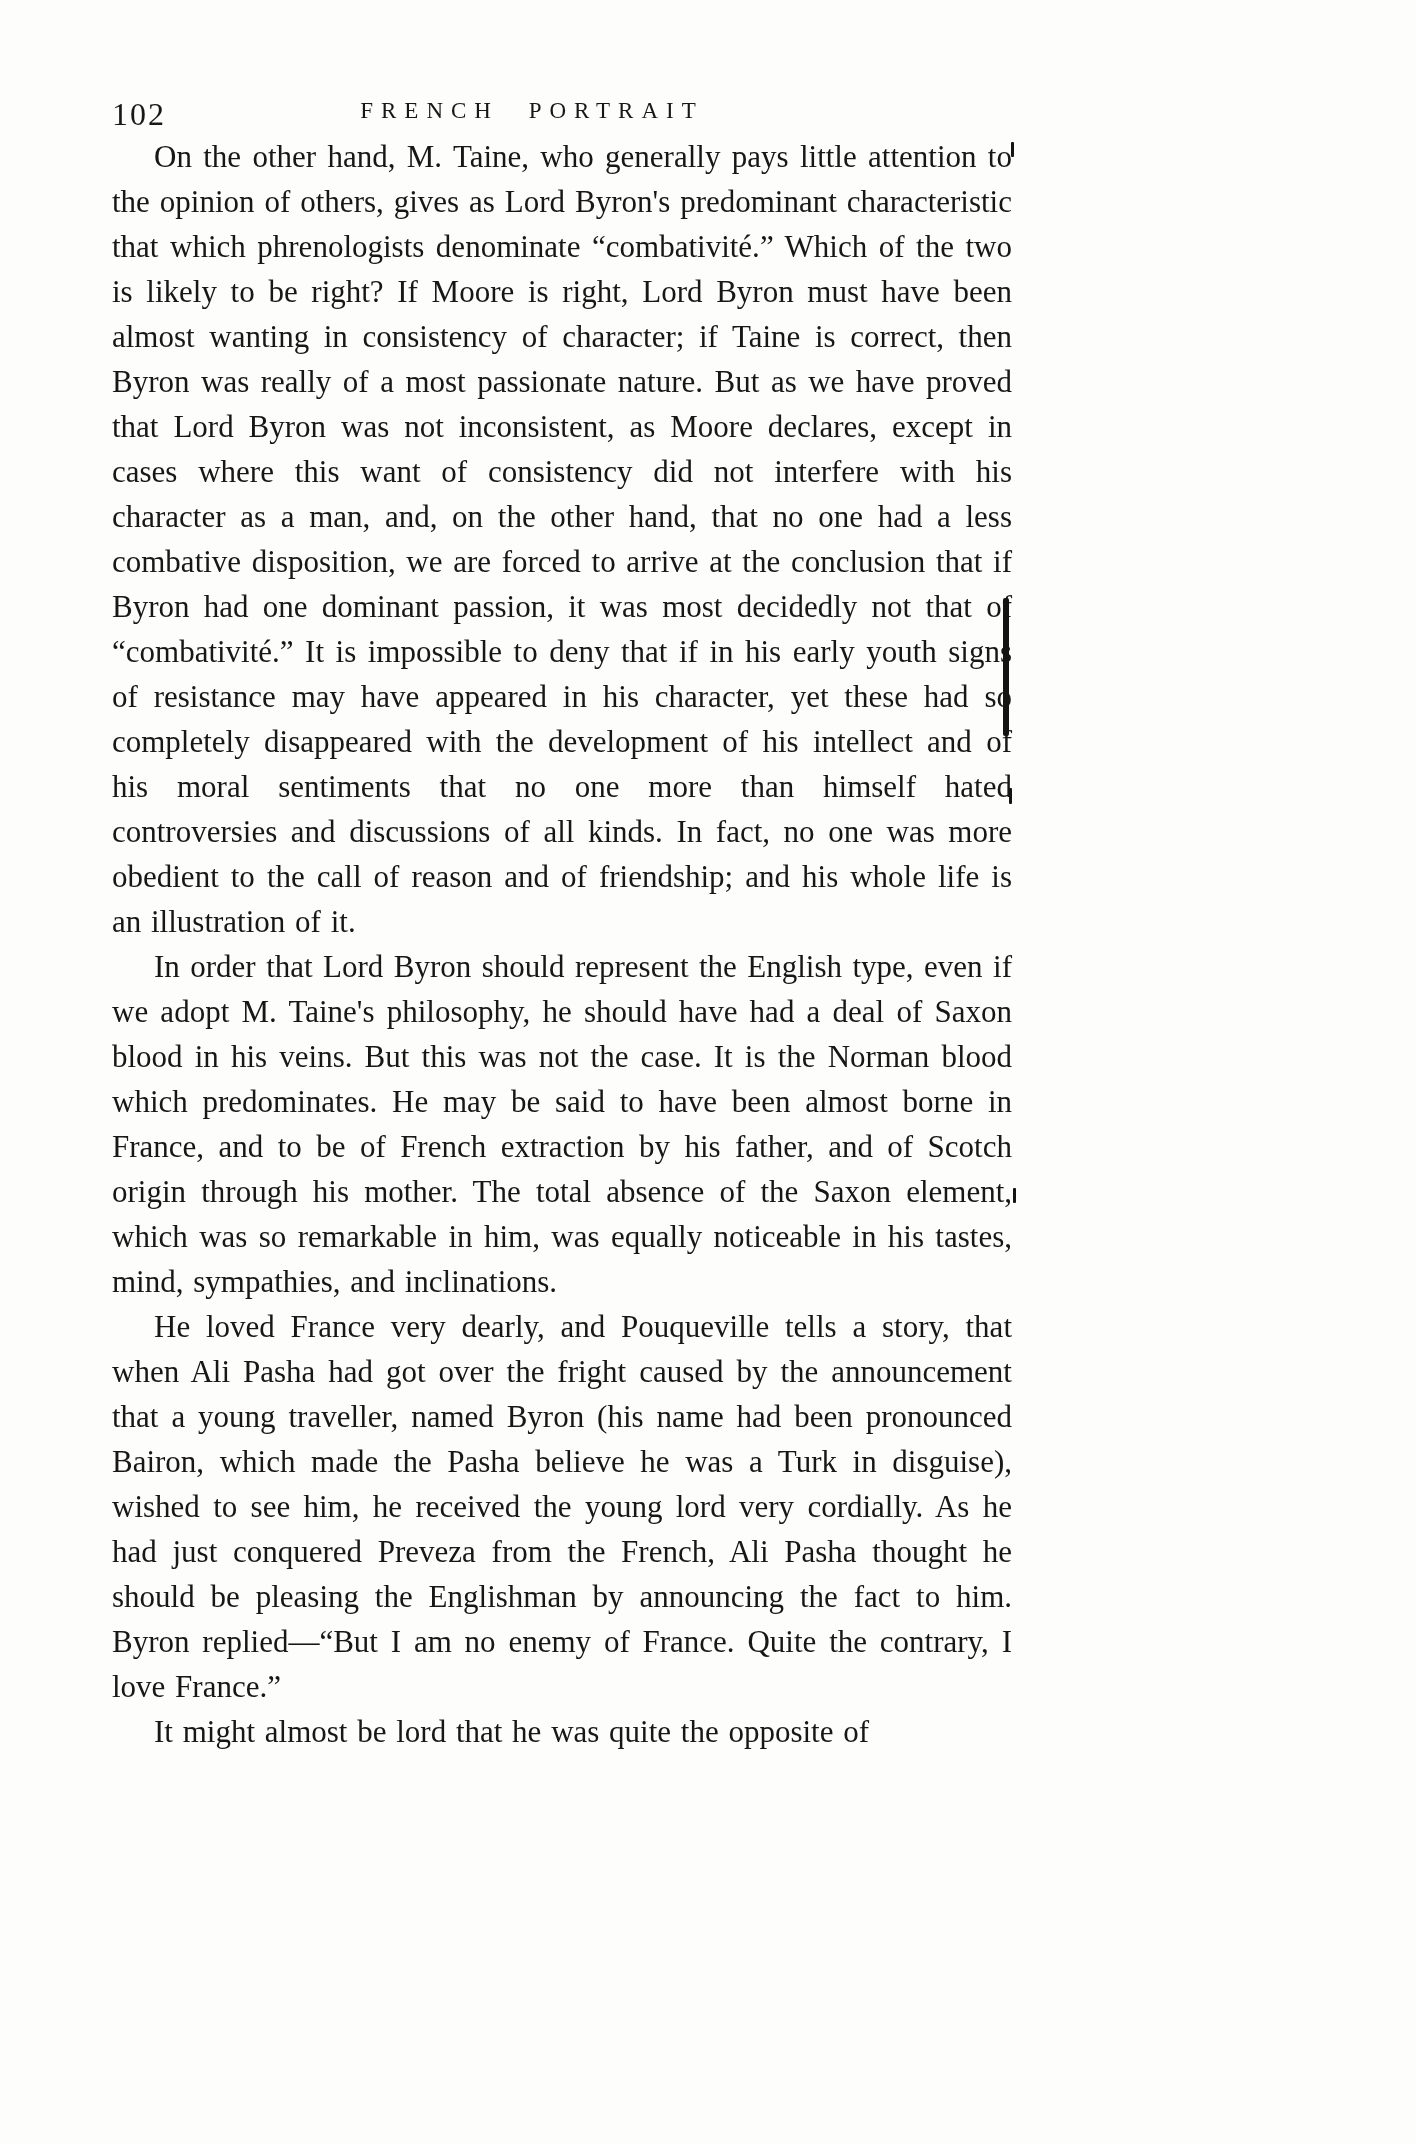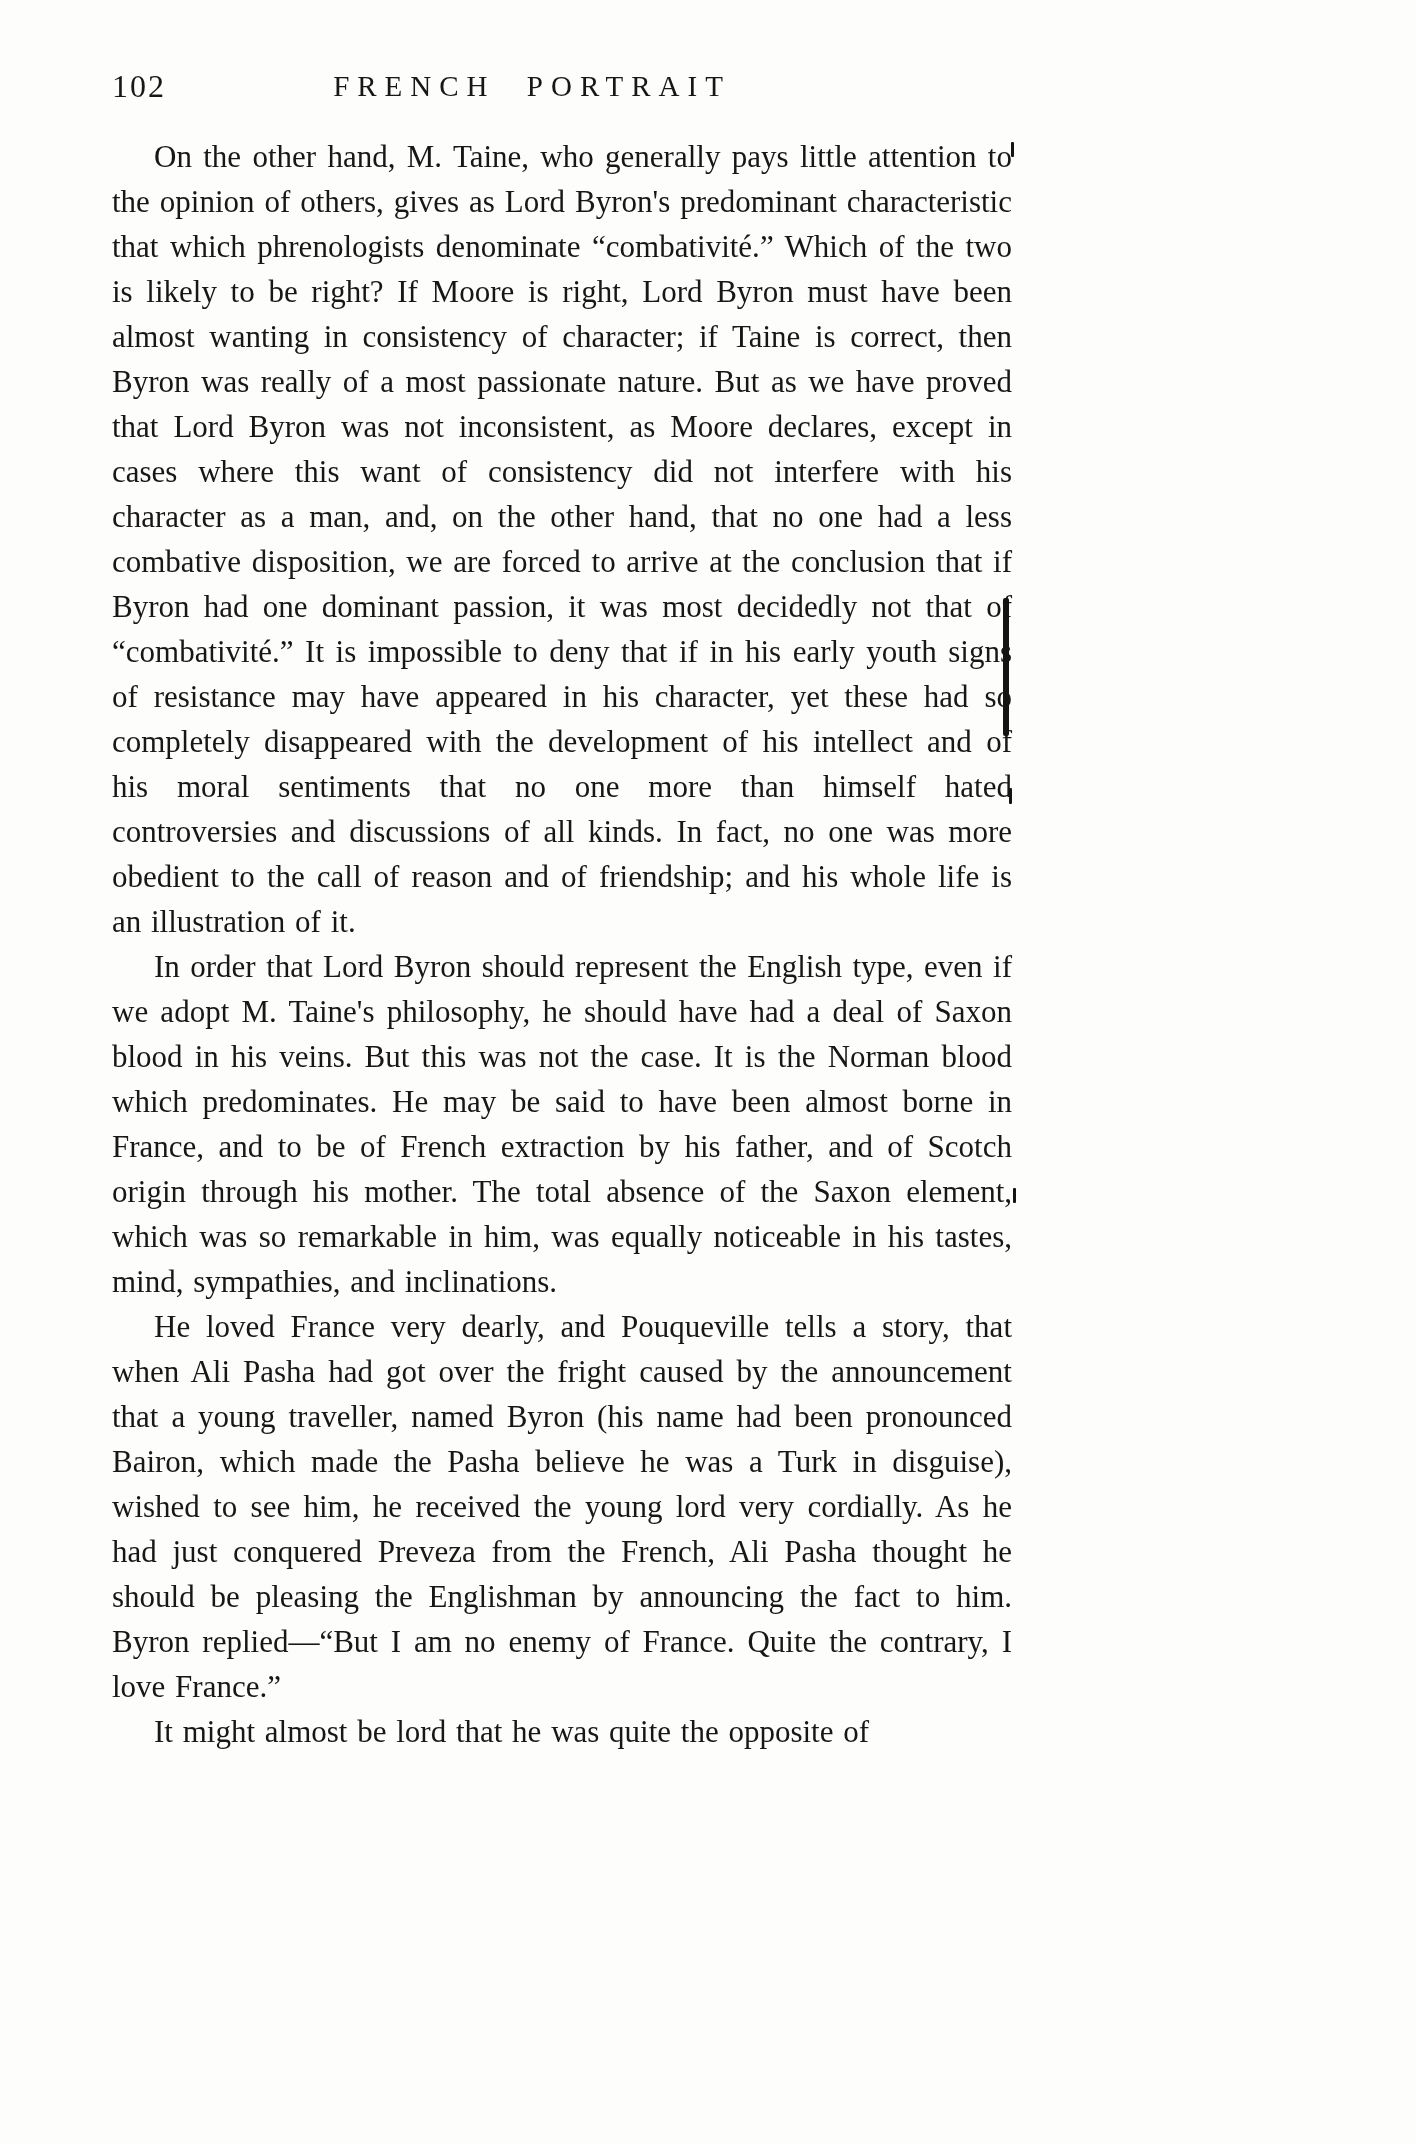--- a/index.html
+++ b/index.html
@@ -12,39 +12,39 @@
     width: 1416px;
     height: 2144px;
     margin: 0 auto;
     background: #fdfdfc;
     color: #181716;
     font-family: "Liberation Serif", "DejaVu Serif", serif;
     overflow: hidden;
   }
   .page-header {
     position: absolute;
-    top: 66px;
+    top: 94px;
     left: 112px;
     width: 900px;
     height: 46px;
   }
   .page-number {
     position: absolute;
     left: 0;
     top: 2px;
     font-size: 32px;
     letter-spacing: 2px;
   }
   .running-title {
     position: absolute;
     left: 0;
     right: 60px;
     top: 4px;
     text-align: center;
-    font-size: 29px;
+    font-size: 23px;
     letter-spacing: 8px;
     word-spacing: 16px;
   }
   .page-body {
     position: absolute;
     top: 134px;
     left: 112px;
     width: 900px;
   }
   .para {

